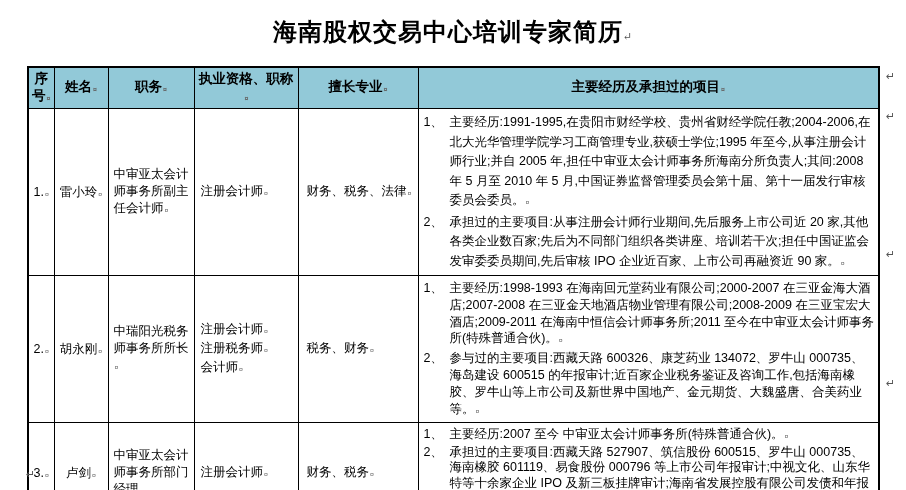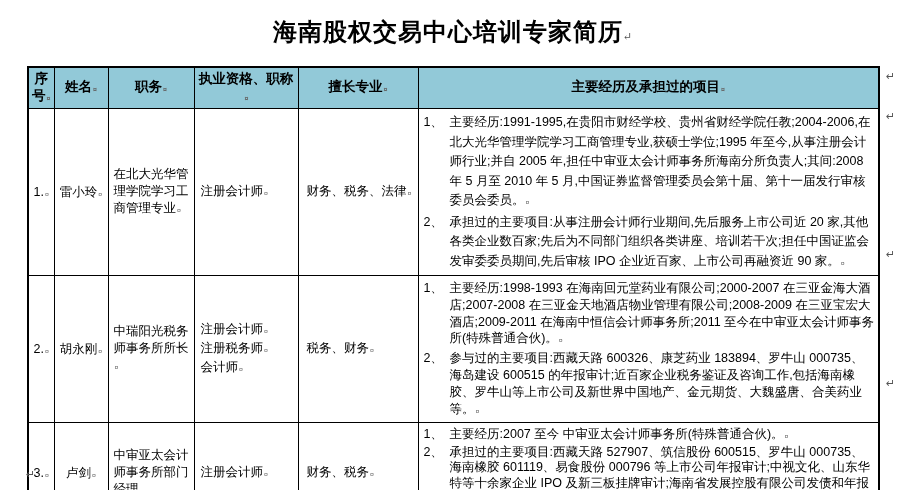--- a/index.html
+++ b/index.html
@@ -60,21 +60,21 @@
       <th><span>姓名</span><span class="eoc">¤</span></th>
       <th><span>职务</span><span class="eoc">¤</span></th>
       <th><span>执业资格、职称</span><span class="eoc">¤</span></th>
       <th><span>擅长专业</span><span class="eoc">¤</span></th>
       <th><span>主要经历及承担过的项目</span><span class="eoc">¤</span></th>
     </tr>
 
     <tr class="r1">
       <td class="c-center"><span>1.</span><span class="eoc">¤</span></td>
       <td class="c-center"><span>雷小玲</span><span class="eoc">¤</span></td>
-      <td class="c-pos-cell"><span><span>在北大光华管理学院学习工商管理专业</span><span class="eoc">¤</span></span></td>
+      <td class="c-pos-cell"><span><span>中审亚太会计师事务所副主任会计师</span><span class="eoc">¤</span></span></td>
       <td class="c-qual-cell">
             <div>
               <div><span>注册会计师</span><span class="eoc">¤</span></div>
             </div>
           </td>
       <td class="c-spec-cell"><span>财务、税务、法律</span><span class="eoc">¤</span></td>
       <td class="c-exp-cell exp-lh1">
             <div>
               <div class="exp-item">
                 <span class="exp-num">1、</span>
@@ -101,21 +101,21 @@
           </td>
       <td class="c-spec-cell"><span>税务、财务</span><span class="eoc">¤</span></td>
       <td class="c-exp-cell exp-lh2">
             <div>
               <div class="exp-item">
                 <span class="exp-num">1、</span>
                 <div class="exp-text"><span>主要经历:1998-1993 在</span><span class="sq-green">海南回元堂</span><span>药业有限公司;2000-2007 在三亚金海大酒店;2007-2008 在三亚金天地酒店物业管理有限公司;2008-2009 在三亚宝宏大酒店;2009-2011 在海南中恒信会计师事务所;2011 至今在中审亚太会计师事务所(特殊普通合伙)。</span><span class="eoc">¤</span></div>
               </div>
               <div class="exp-item">
                 <span class="exp-num">2、</span>
-                <div class="exp-text"><span>参与过的主要项目:西藏天路 600326、康芝药业 183894、罗牛山 000735、海岛建设 600515 的年报审计;近百家企业税务</span><span class="sq-red">鉴证</span><span>及咨询工作,包括海南橡胶、罗牛山等上市公司及新世界中国地产、金元期货、大魏盛唐、合美药业等。</span><span class="eoc">¤</span></div>
+                <div class="exp-text"><span>参与过的主要项目:西藏天路 600326、康芝药业 134072、罗牛山 000735、海岛建设 600515 的年报审计;近百家企业税务</span><span class="sq-red">鉴证</span><span>及咨询工作,包括海南橡胶、罗牛山等上市公司及新世界中国地产、金元期货、大魏盛唐、合美药业等。</span><span class="eoc">¤</span></div>
               </div>
             </div>
           </td>
     </tr>
 
     <tr class="r3">
       <td class="c-center"><span>3.</span><span class="eoc">¤</span></td>
       <td class="c-center"><span>卢剑</span><span class="eoc">¤</span></td>
       <td class="c-pos-cell"><span><span>中审亚太会计师事务所部门经理</span><span class="eoc">¤</span></span></td>
       <td class="c-qual-cell">

